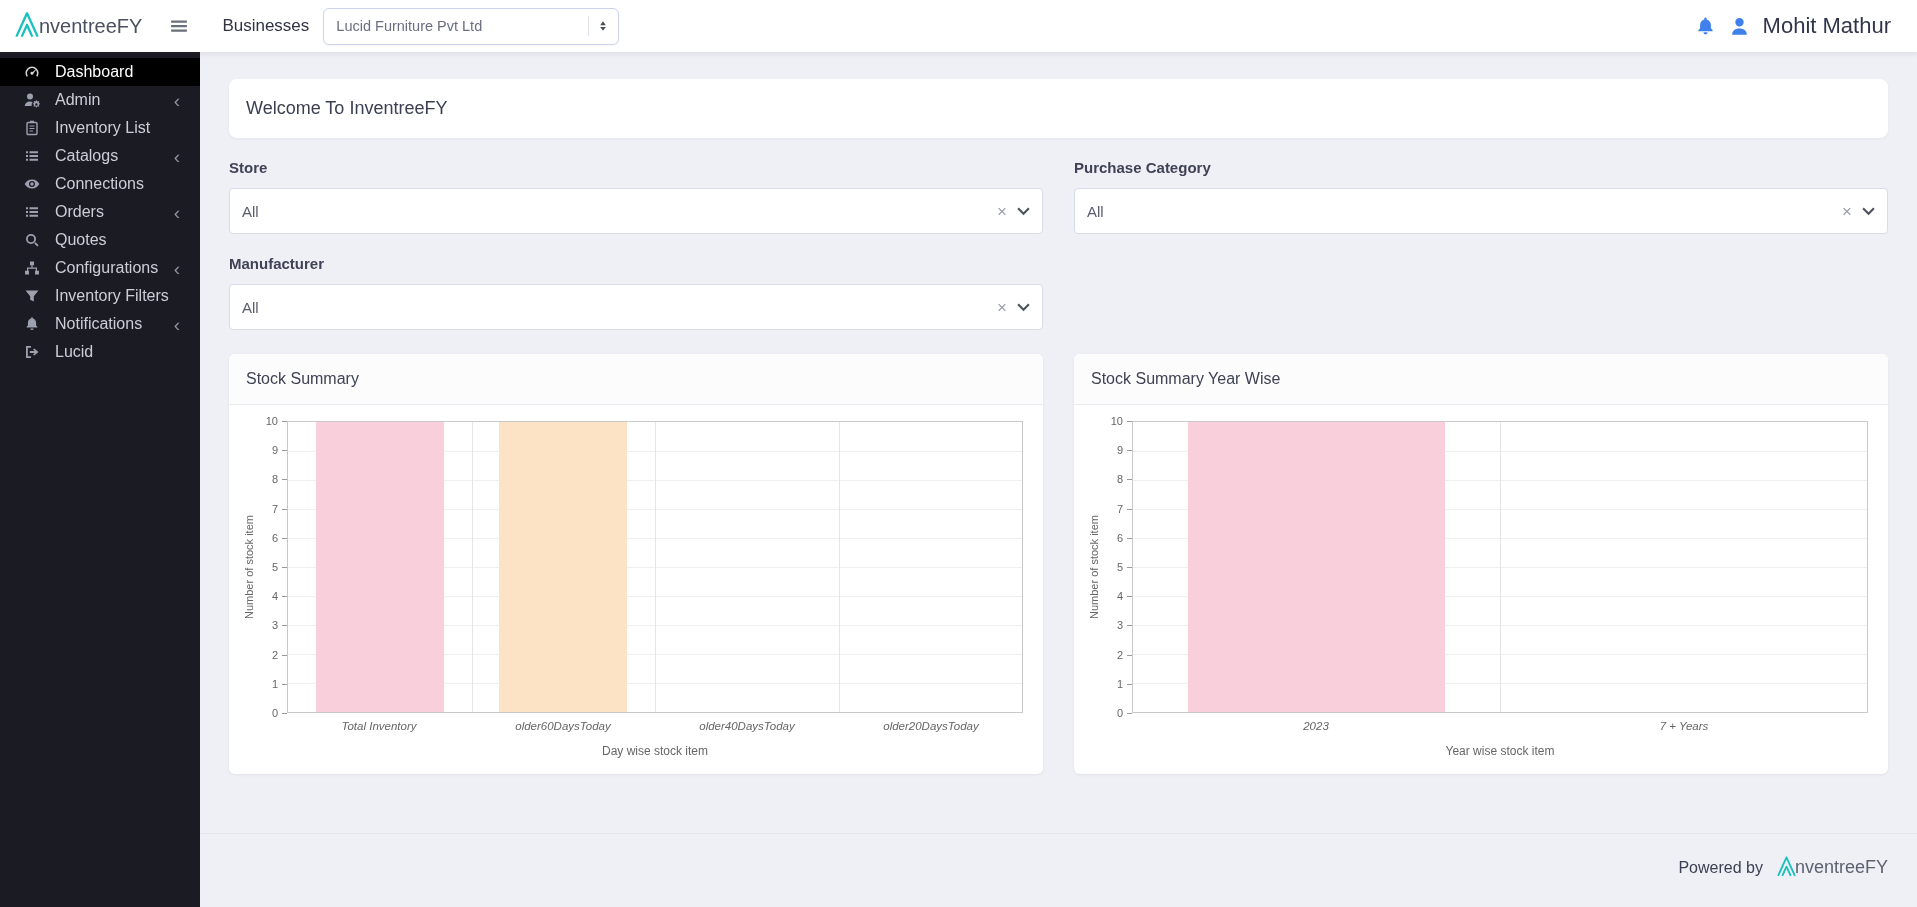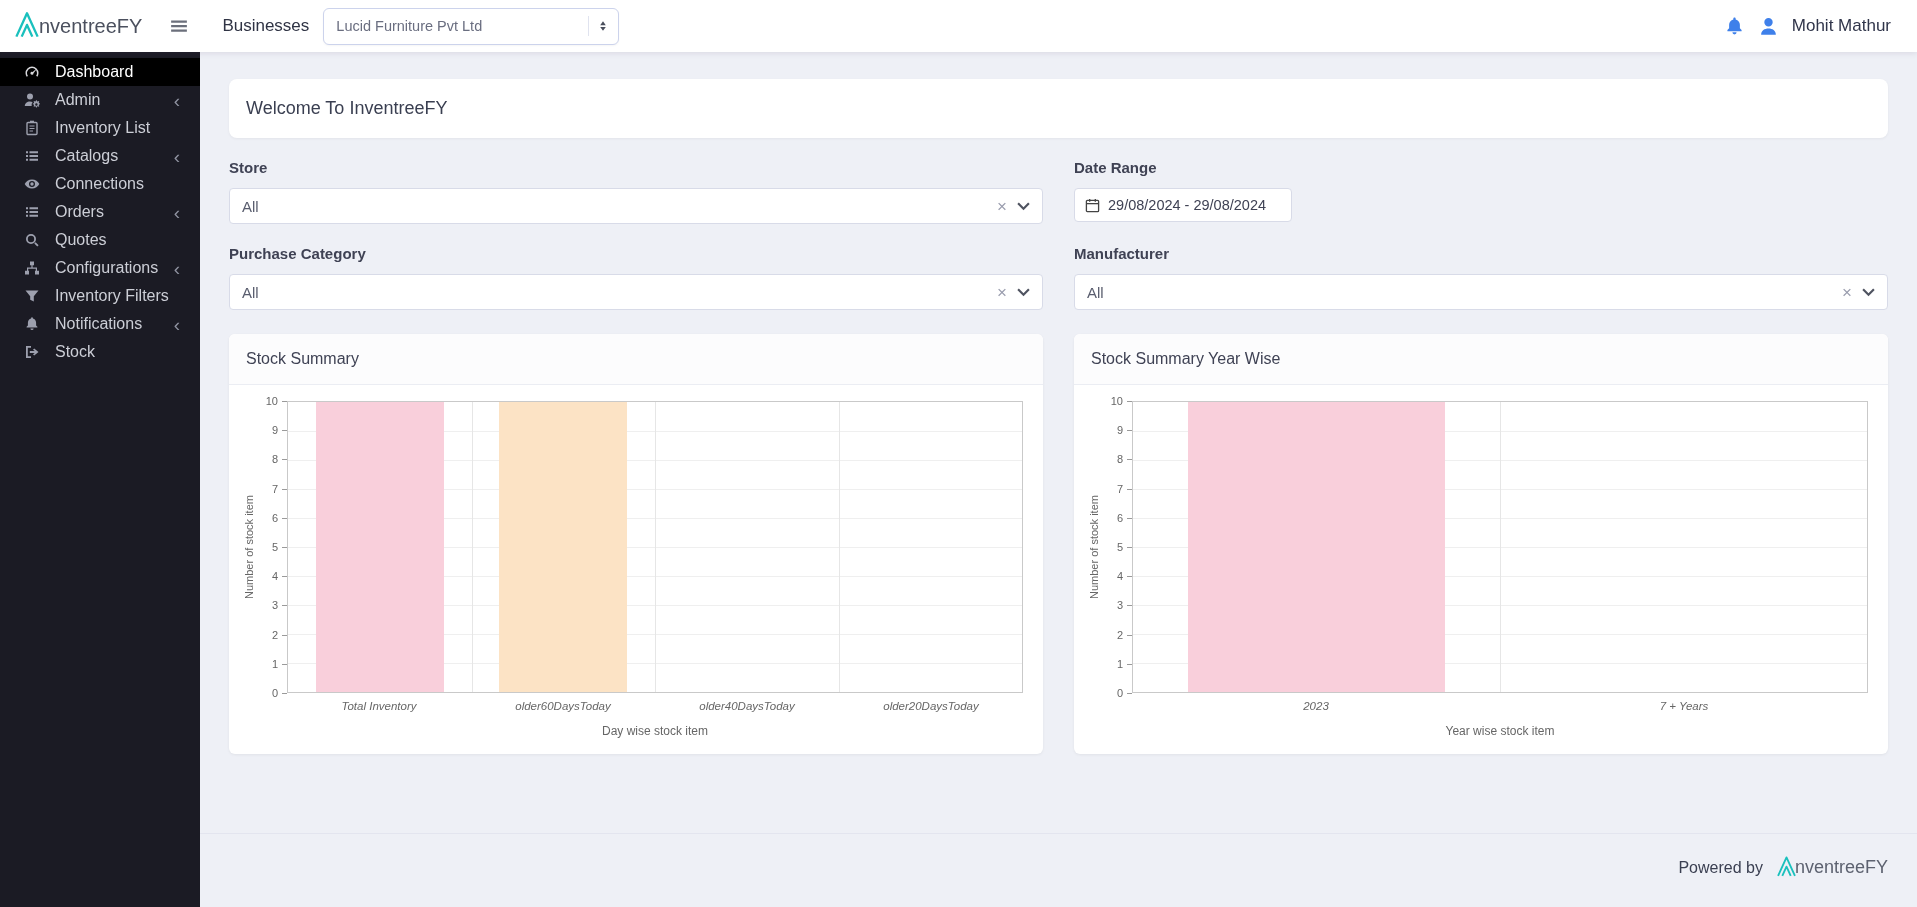--- a/index.html
+++ b/index.html
@@ -27,39 +27,39 @@
   .businesses-label{margin-left:34px;font-size:17px;color:#2f3344;font-weight:500;}
   .business-select{
     margin-left:14px;width:296px;height:37px;border:1px solid #ccd3ec;border-radius:6px;
     background:#fff;display:flex;align-items:center;justify-content:space-between;
     padding:0 9px 0 12px;font-size:14.5px;color:#6a6e80;cursor:pointer;
     box-shadow:0 1px 2px rgba(0,0,0,.04);
   }
   .updown{display:flex;align-items:center;padding-left:8px;border-left:1px solid #e0e3ef;height:20px;color:#4a4e5c;}
   .topbar-right{display:flex;align-items:center;gap:13px;}
   .bell-btn,.user-btn{display:flex;color:var(--icon-blue);cursor:pointer;}
-  .user-name{font-size:17px;color:#30354a;font-weight:500;}
+  .user-name{font-size:22px;color:#30354a;font-weight:500;}
   
   .sidebar{position:absolute;top:52px;left:0;bottom:0;width:200px;background:var(--sidebar-bg);padding-top:6px;}
   .side-item{display:flex;align-items:center;height:28px;padding:0 20px 0 24px;color:#ccced6;font-size:16px;cursor:pointer;}
   .side-item.active{background:var(--sidebar-active-bg);color:#fff;}
   .si-icon{width:18px;display:flex;margin-right:13px;color:#9da0ae;flex:none;}
   .side-item.active .si-icon{color:#d8d8dc;}
   .si-label{flex:1;white-space:nowrap;}
   .si-chev{color:#8f92a0;font-size:19px;line-height:1;}
   
   .main{position:absolute;top:52px;left:200px;right:0;bottom:0;display:flex;flex-direction:column;overflow:hidden;}
   .welcome-card{
     margin:27px 29px 0;background:#fff;border-radius:8px;
     box-shadow:0 1px 3px rgba(0,0,0,.05);padding:19px 17px;font-size:18px;color:#3a3f51;
   }
   .filters{margin:21px 29px 0;display:grid;grid-template-columns:1fr 1fr;column-gap:31px;row-gap:21px;}
   .filter-label{font-size:15px;font-weight:bold;color:#3f4254;margin-bottom:12px;}
   .select-box{
-    height:36px;border:1px solid #d8dbe8;border-radius:4px;background:#fff;
+    height:46px;border:1px solid #d8dbe8;border-radius:4px;background:#fff;
     display:flex;align-items:center;justify-content:space-between;padding:0 12px;
     font-size:15px;color:#595d6e;cursor:pointer;
   }
   .select-controls{display:flex;align-items:center;gap:10px;}
   .clear-x{color:#9a9dae;font-size:17px;line-height:1;cursor:pointer;}
   .chev-down{display:flex;color:#4f5360;cursor:pointer;}
   .date-box{
     width:218px;height:34px;border:1px solid #d8dbe8;border-radius:4px;background:#fff;
     display:flex;align-items:center;gap:8px;padding:0 10px;font-size:14.5px;color:#3f4254;cursor:pointer;
   }
@@ -220,21 +220,21 @@
         </span>
         <span class="si-label">Notifications</span>
         <span class="si-chev">‹</span>
       </div>
       <div class="side-item">
         <span class="si-icon">
           <svg width="16" height="16" viewBox="0 0 16 16">
             <path fill="currentColor" d="M2 2h5v1.8H3.8v8.4H7V14H2zM10.2 4.4 9 5.7l1.8 1.4H5.8v1.8h5L9 10.3l1.2 1.3L14.5 8z"></path>
           </svg>
         </span>
-        <span class="si-label">Stock</span>
+        <span class="si-label">Lucid</span>
       </div>
     </nav>
 </aside>
 
 <main class="main">
 
   <div class="welcome-card">
     <span>Welcome To InventreeFY</span>
   </div>
 
@@ -248,33 +248,20 @@
           <span class="clear-x">×</span>
           <span class="chev-down">
             <svg width="13" height="9" viewBox="0 0 12 8">
                 <path d="M1 1l5 5 5-5" fill="none" stroke="currentColor" stroke-width="2"></path>
               </svg>
           </span>
         </span>
       </div>
     </div>
 
-    <div class="filter-block">
-      <div class="filter-label">Date Range</div>
-      <div class="date-box">
-        <span style="display:flex;">
-          <svg width="15" height="15" viewBox="0 0 16 16">
-              <rect x="1.5" y="2.5" width="13" height="12" rx="1" fill="none" stroke="#444" stroke-width="1.4"></rect>
-              <path d="M1.5 6h13" stroke="#444" stroke-width="1.4"></path>
-              <path d="M5 1v3M11 1v3" stroke="#444" stroke-width="1.4"></path>
-            </svg>
-        </span>
-        <span>29/08/2024 - 29/08/2024</span>
-      </div>
-    </div>
 
     <div class="filter-block">
       <div class="filter-label">Purchase Category</div>
       <div class="select-box">
         <span>All</span>
         <span class="select-controls">
           <span class="clear-x">×</span>
           <span class="chev-down">
             <svg width="13" height="9" viewBox="0 0 12 8">
                 <path d="M1 1l5 5 5-5" fill="none" stroke="currentColor" stroke-width="2"></path>

